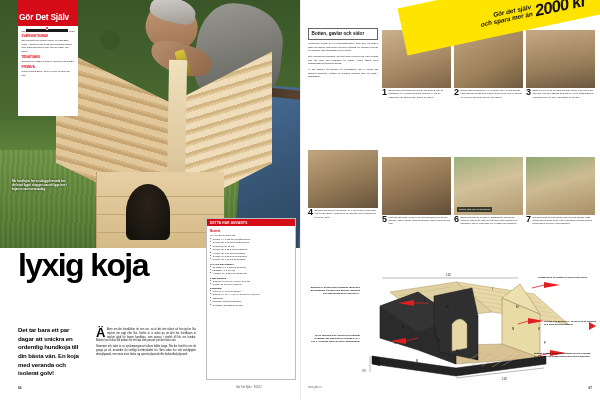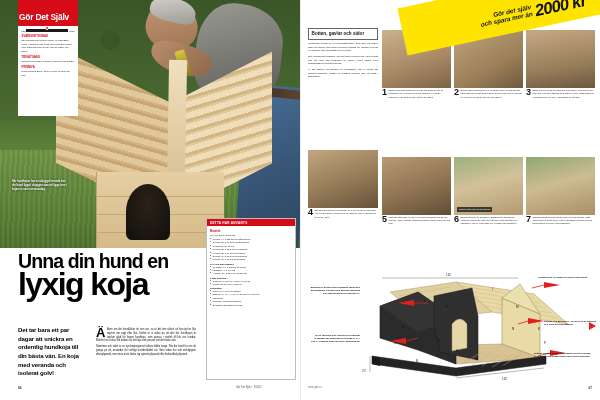--- a/index.html
+++ b/index.html
@@ -221,21 +221,20 @@
       <div class="fb-p">Ett ovanligt projekt som kräver en påkostad bygg. Arbetet är inte svårt men det finns något som alltid sitt noga avvarv när du mäter och såger.</div>
 
       <div class="fb-h">TIDSÅTGÅNG</div>
       <div class="fb-p">Omkring fem dagar inklusive målning och torktid.</div>
 
       <div class="fb-h">PRISNIVÅ</div>
       <div class="fb-p">Runt omkring 2500–3000 kr plus en färg eller olja.</div>
     </div>
 
     <div class="headline-wrap">
-      <div class="hl-1">Unna din hund en</div>
       <div class="hl-2">lyxig koja</div>
     </div>
 
     <div class="intro-col">Det tar bara ett par dagar att snickra en ordentlig hundkoja till din bästa vän. En koja med veranda och isolerat golv!</div>
 
     <div class="body-col">
       <p><span class="dropcap">Ä</span><span>Även om din hundälskar ett rum ute, så är det inte säkert att hon tycker lika mycket om sagt eller lika. Därför är vi säkra på att den här hundkojan är mycket glad för boxen hundkoja, som passar i storlek till hla ren hundar. Mätten kan också lätt ändras för ett koja som passar just din bästa vän.</span></p>
       <p>Stommen och taket är av tryckimpregnerat talkom bildre långe. När din hund får ses ett ganga på ålt, använder du verkligt överbeskädet trä. Som sidan har valt verkligtgrön denöplywood, men man även tänka sig spärret plywood eller bokendlad plywood.</p>
     </div>
 

